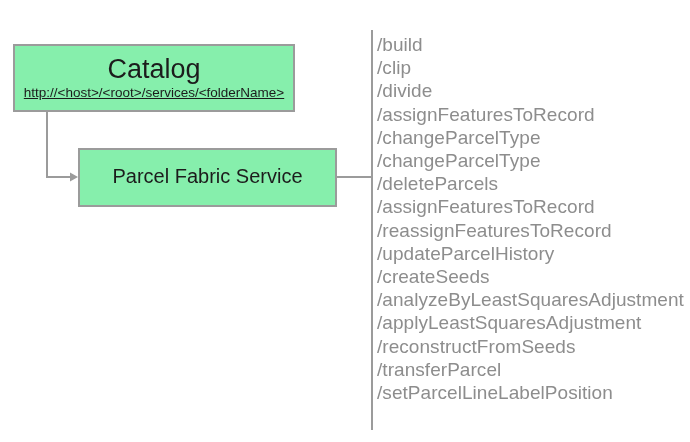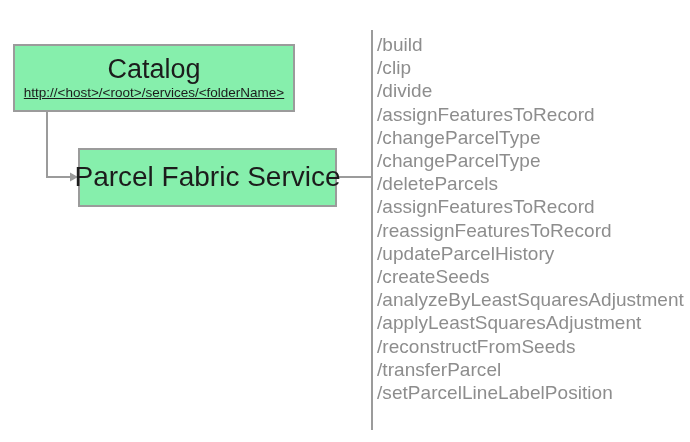--- a/index.html
+++ b/index.html
@@ -62,21 +62,21 @@
     text-decoration: underline;
   }
 
   #node-service {
     left: 78px;
     top: 148px;
     width: 259px;
     height: 59px;
   }
   #node-service .node-title {
-    font-size: 28px;
+    font-size: 20px;
     margin-bottom: 2px;
   }
   #node-service .node-sub {
     font-size: 12.5px;
   }
 
   
   #connectors {
     position: absolute;
     left: 0;

